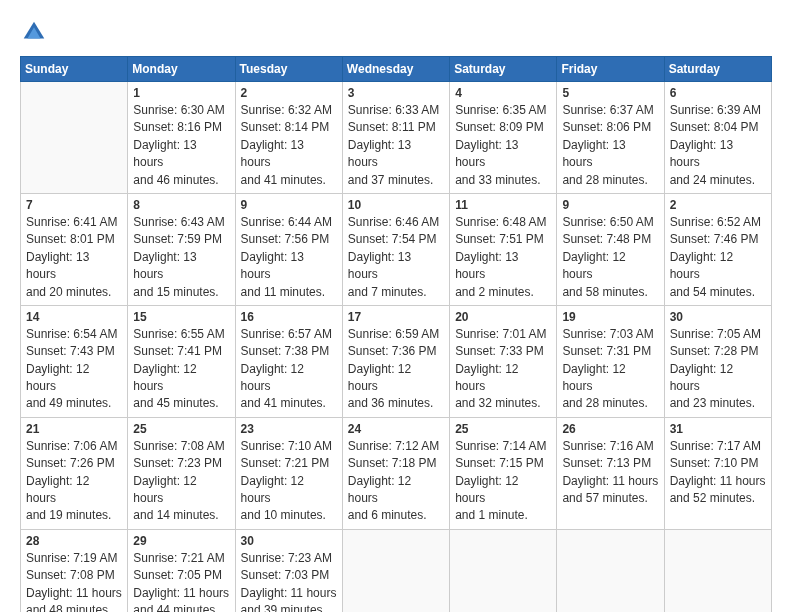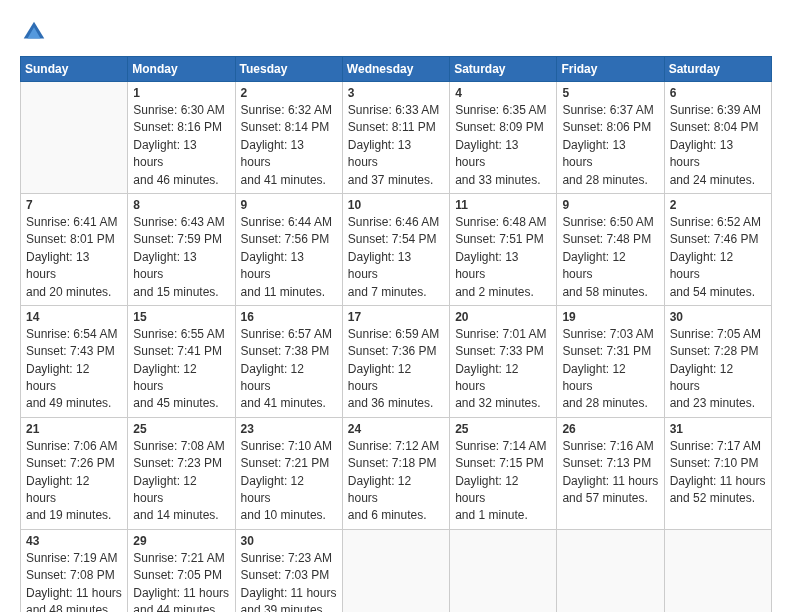--- a/index.html
+++ b/index.html
@@ -249,21 +249,21 @@
             <span class="day-number">26</span>
             <div class="day-info">Sunrise: 7:16 AM<br>Sunset: 7:13 PM<br>Daylight: 11 hours<br>and 57 minutes.</div>
           </td>
           <td>
             <span class="day-number">31</span>
             <div class="day-info">Sunrise: 7:17 AM<br>Sunset: 7:10 PM<br>Daylight: 11 hours<br>and 52 minutes.</div>
           </td>
         </tr>
         <tr class="last-row">
           <td>
-            <span class="day-number">43</span>
+            <span class="day-number">28</span>
             <div class="day-info">Sunrise: 7:19 AM<br>Sunset: 7:08 PM<br>Daylight: 11 hours<br>and 48 minutes.</div>
           </td>
           <td>
             <span class="day-number">29</span>
             <div class="day-info">Sunrise: 7:21 AM<br>Sunset: 7:05 PM<br>Daylight: 11 hours<br>and 44 minutes.</div>
           </td>
           <td>
             <span class="day-number">30</span>
             <div class="day-info">Sunrise: 7:23 AM<br>Sunset: 7:03 PM<br>Daylight: 11 hours<br>and 39 minutes.</div>
           </td>

